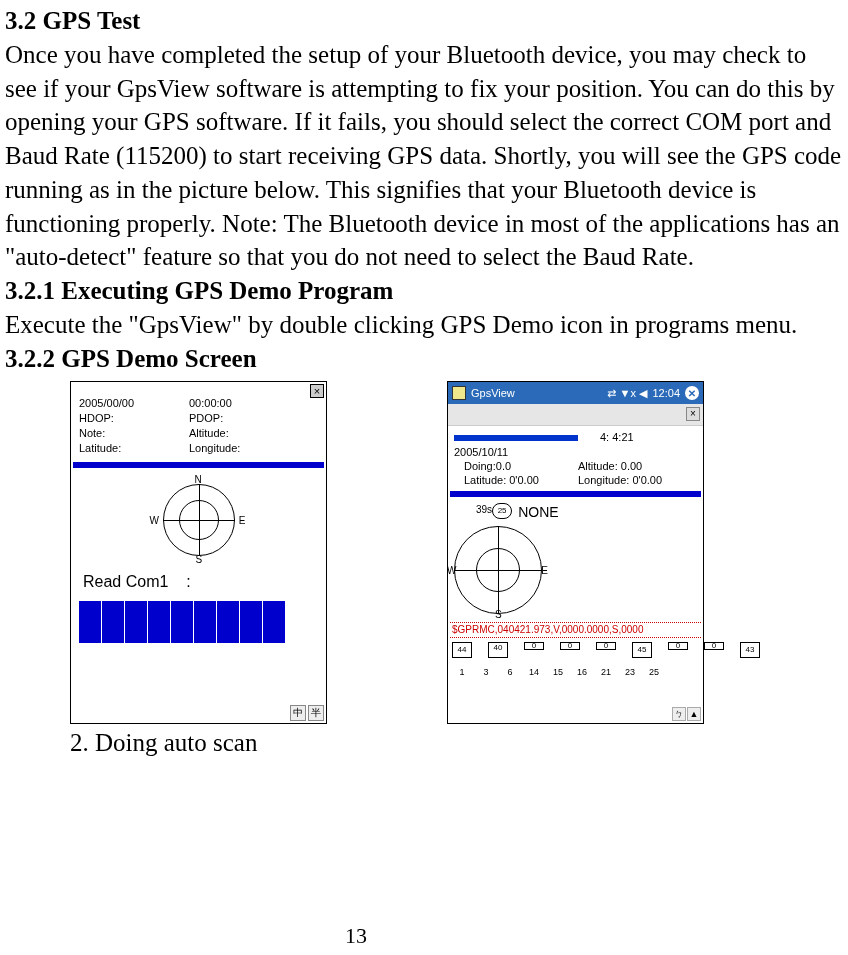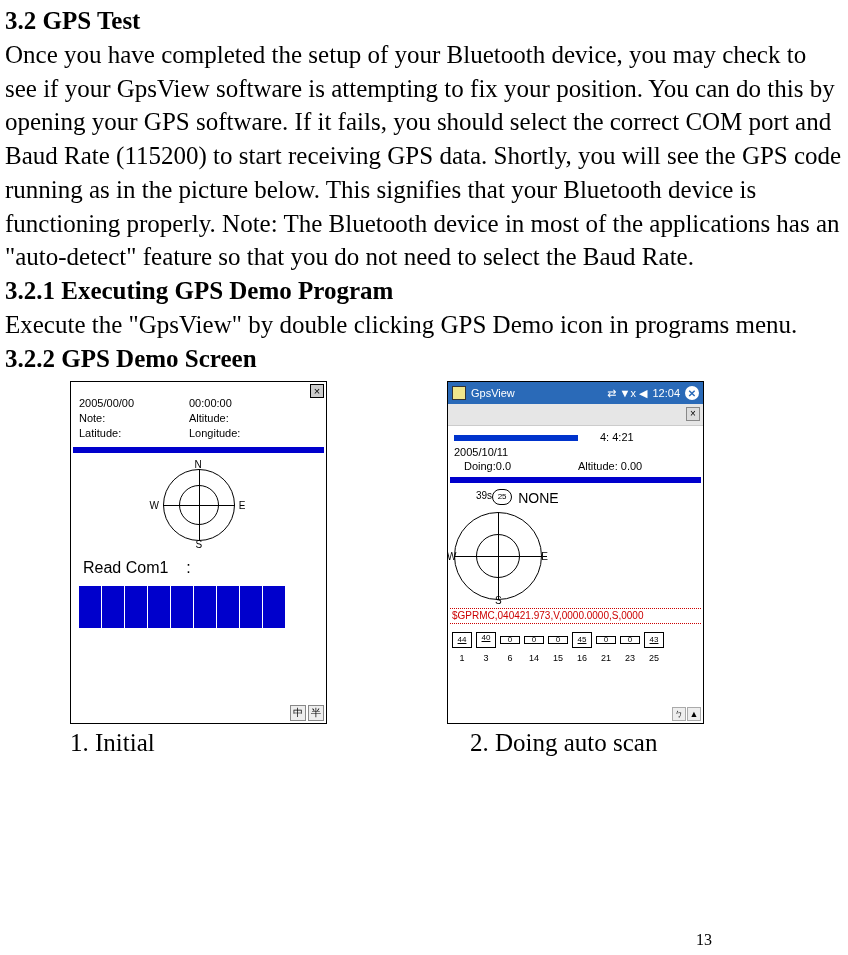--- a/index.html
+++ b/index.html
@@ -139,21 +139,21 @@
       border: 1px solid #000; border-radius: 50%;
     }
     .compass2 .i2 {
       position: absolute; top: 28px; left: 26px; width: 44px; height: 44px;
       border: 1px solid #000; border-radius: 50%;
     }
     .compass2 .v2 { position:absolute; top:6px; left:48px; width:1px; height:88px; background:#000;}
     .compass2 .h2 { position:absolute; top:50px; left:4px; width:88px; height:1px; background:#000;}
     .none-lbl { font-size:14px; margin-left: 4px; margin-top: 4px;}
     .red-line { color:#cc0000; font-size: 10px; border-top: 1px dotted #cc0000; border-bottom: 1px dotted #cc0000; padding: 0 2px; margin: 2px;}
-    .sig-row { display:flex; gap:4px; padding: 2px 4px 0 4px; align-items: center; height: 26px; text-decoration: underline;}
+    .sig-row { display:flex; gap:16px; padding: 2px 4px 0 4px; align-items: flex-start; height: 26px;}
     .sig {
       position: relative; width: 20px;
     }
     .sig .box {
       width: 20px; border: 1px solid #000; text-align:center;
       font-size: 8px;
     }
     .id-row { display:flex; gap:4px; padding: 0 4px; font-size:9px; }
     .id-row span { width: 20px; text-align:center; }
     .bot-icons2 {
@@ -165,21 +165,21 @@
       font-size: 9px; text-align:center; line-height:12px;
     }
     .caption-row {
       display: flex; gap: 200px;
       margin-left: 65px;
       font-size: 25px;
       margin-top: 2px;
     }
     .caption-row div:first-child { width: 200px;}
     .page-no {
-      text-align:right; font-size: 16px;
+      text-align:center; font-size: 22px;
       position: absolute; bottom: 4px; width: 712px; left: 0;
     }
   </style>
 </head>
 <body>
 
 <div class="heading">3.2 GPS Test</div>
 
 <div class="para">Once you have completed the setup of your Bluetooth device, you may check to see if your GpsView software is attempting to fix your position. You can do this by opening your GPS software. If it fails, you should select the correct COM port and Baud Rate (115200) to start receiving GPS data. Shortly, you will see the GPS code running as in the picture below. This signifies that your Bluetooth device is functioning properly. Note: The Bluetooth device in most of the applications has an "auto-detect" feature so that you do not need to select the Baud Rate.</div>
 
@@ -189,20 +189,24 @@
 <div class="subheading">3.2.2 GPS Demo Screen</div>
 
 <div class="screens">
 
   <div class="shot">
     <div class="close-box">×</div>
     <div class="data-block">
       <div class="data-line">
         <span>2005/00/00</span>
         <span>00:00:00</span>
+      </div>
+      <div class="data-line">
+        <span>HDOP:</span>
+        <span>PDOP:</span>
       </div>
       <div class="data-line">
         <span>Note:</span>
         <span>Altitude:</span>
       </div>
       <div class="data-line">
         <span>Latitude:</span>
         <span>Longitude:</span>
       </div>
     </div>
@@ -253,20 +257,24 @@
     </div>
     <div class="data-block2">
       <div class="db2-row">
         <span><span class="bullet-sq"></span><span>2005/10/11</span></span>
         <span style="padding-left:22px">4: 4:21</span>
       </div>
       <div class="db2-row">
         <span style="padding-left:10px">Doing:0.0</span>
         <span>Altitude:  0.00</span>
       </div>
+      <div class="db2-row">
+        <span style="padding-left:10px">Latitude: 0'0.00</span>
+        <span>Longitude: 0'0.00</span>
+      </div>
     </div>
     <div class="blue-bar"></div>
 
     <div style="display:flex;">
       <div style="padding:4px 0 0 4px;">
         <div class="sat39">39s</div>
       </div>
       <div class="sat25">25</div>
       <div class="none-lbl">NONE</div>
     </div>
@@ -326,17 +334,16 @@
 
     <div class="bot-icons2">
       <div class="sq2">ㄅ</div>
       <div class="sq2">▲</div>
     </div>
   </div>
 
 </div>
 
 <div class="caption-row">
-  <div>1. Initial</div>
   <div>2. Doing auto scan</div>
 </div>
 
 <div class="page-no">13</div>
 
 </body></html>

